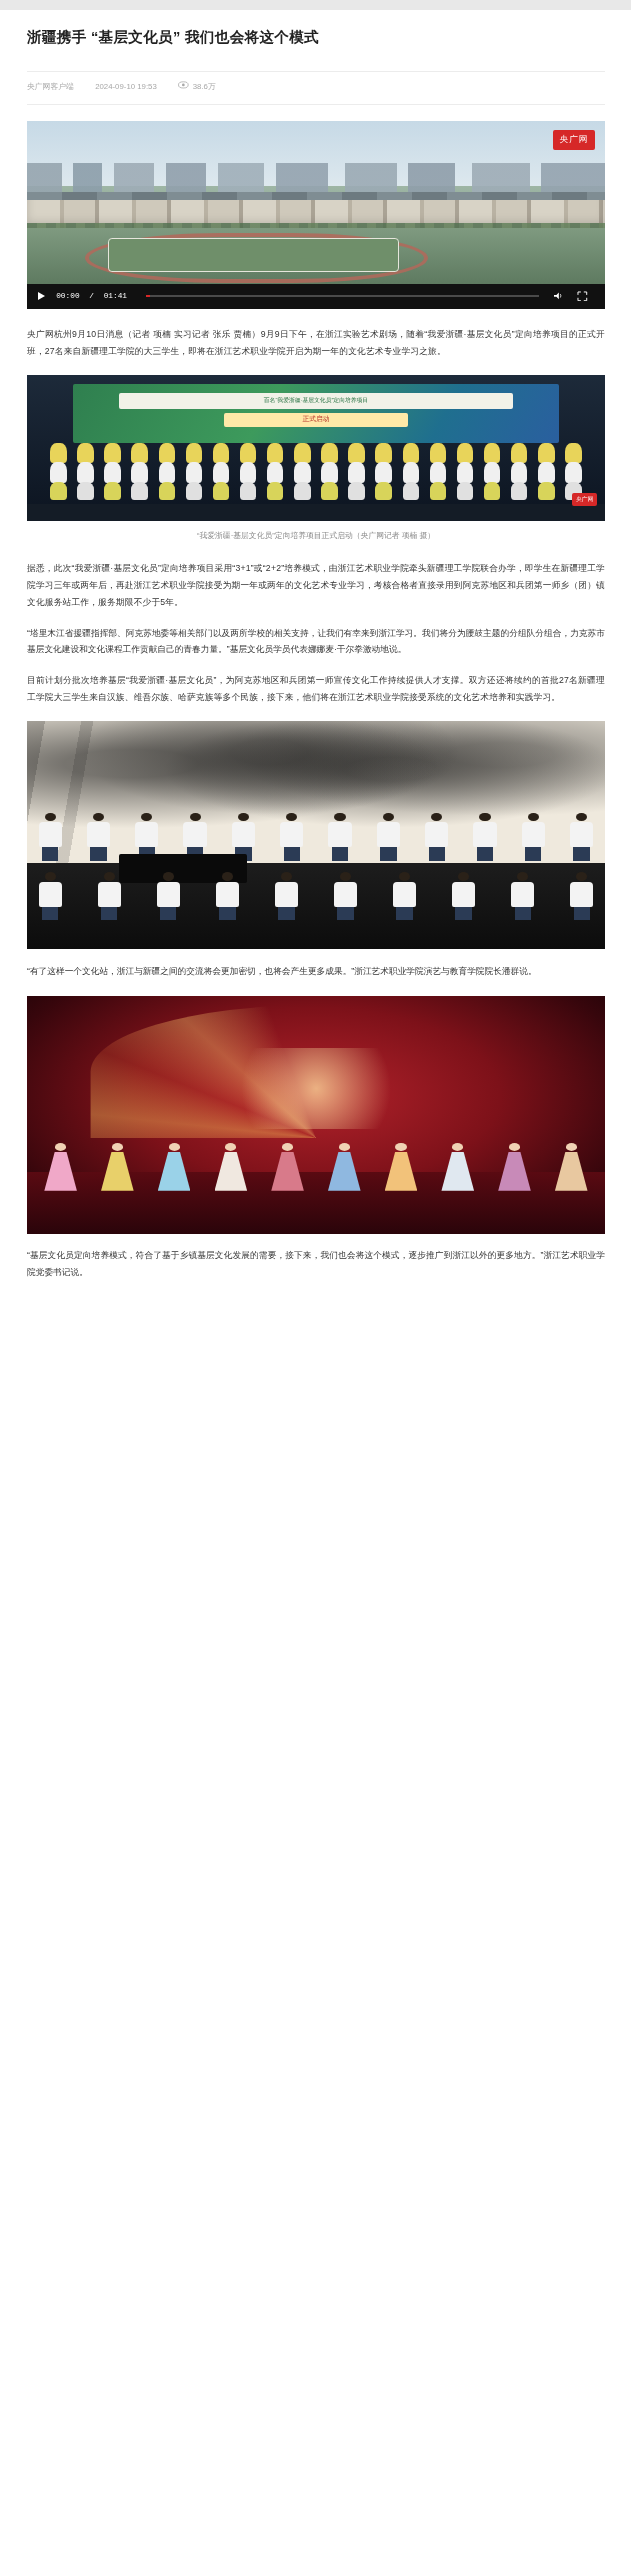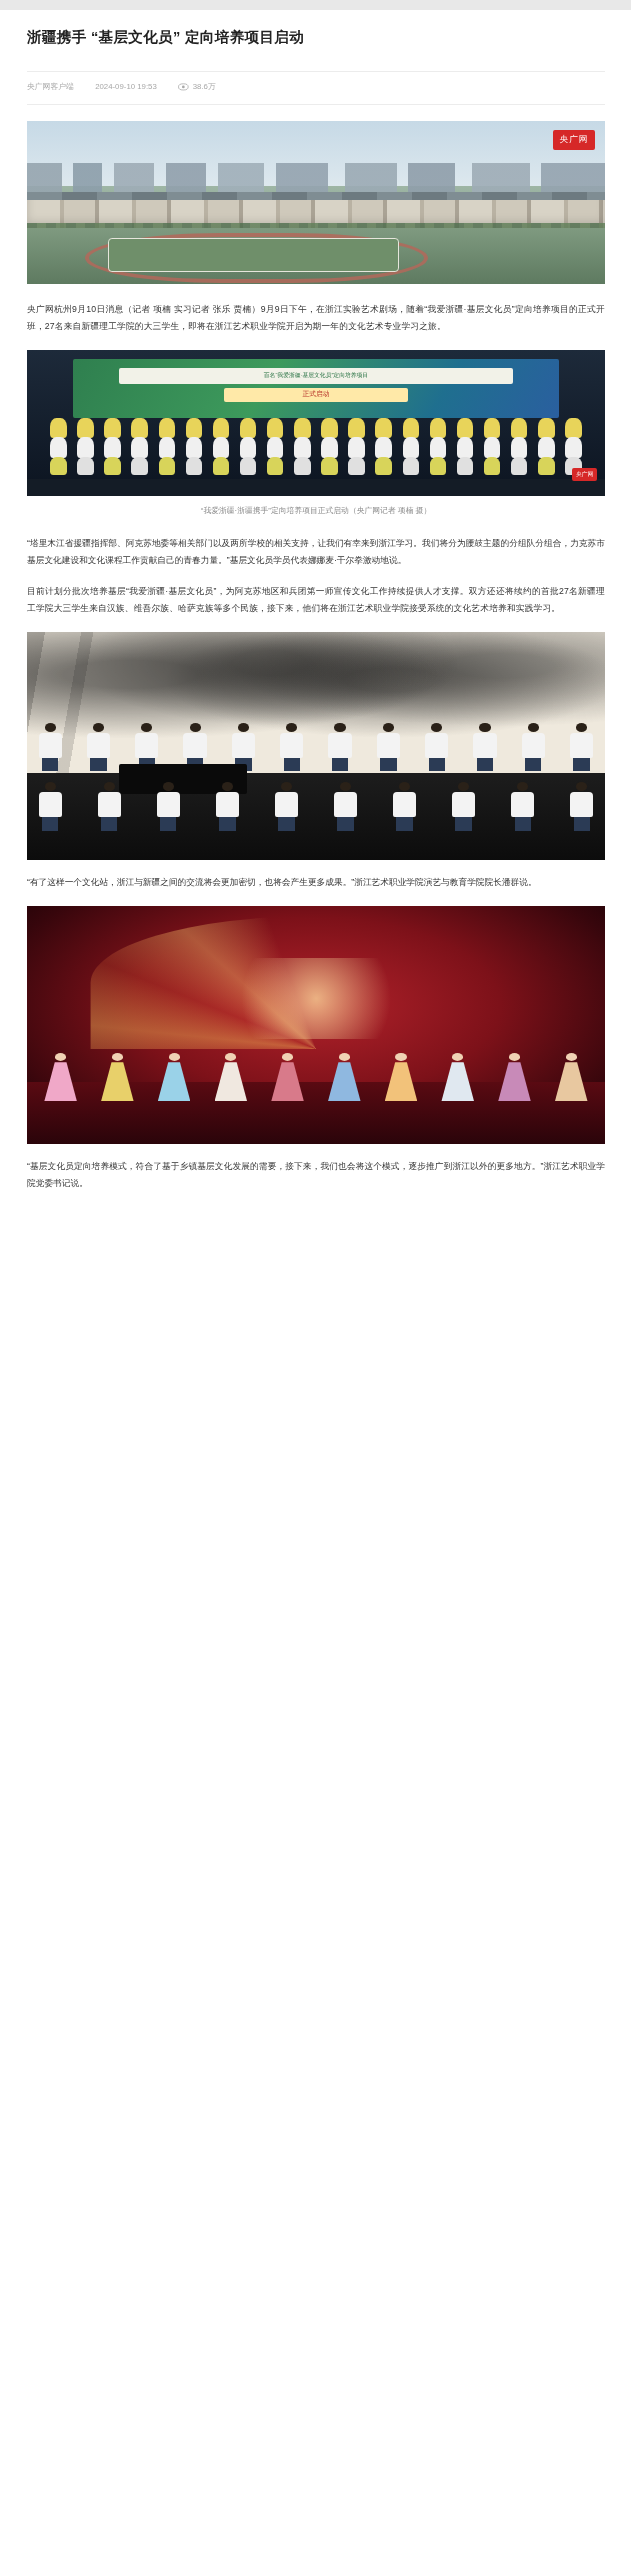--- a/index.html
+++ b/index.html
@@ -38,21 +38,20 @@
     color: #a8a8a8;
   }
   .meta-source {
     margin-right: 21.4px;
   }
   .meta-time {
     margin-right: 21.4px;
   }
   .meta-views {
     display: flex;
-    align-items: center;
   }
   .eye-icon {
     display: inline-block;
     width: 10.7px;
     height: 7.8px;
     margin-right: 3.9px;
     position: relative;
   }
   .eye-icon svg { display:block; }
   .meta-rule {
@@ -325,21 +324,21 @@
   }
   .p3-dancer { width:6%; }
   .p3-head { width:34%; height:7.8px; margin:0 auto 1px auto; border-radius:50%; background:#f0d2b4; }
   .p3-dress { width:100%; height:39px; clip-path: polygon(32% 0, 68% 0, 100% 100%, 0 100%); }
 </style>
 </head>
 <body>
 
 <div class="page">
 
-  <h1 class="article-title">浙疆携手 “基层文化员” 定向培养项目启动</h1>
+  <h1 class="article-title">浙疆携手 “基层文化员” 我们也会将这个模式</h1>
   <div class="title-rule"></div>
 
   <div class="meta-bar">
     <span class="meta-source">央广网客户端</span>
     <span class="meta-time">2024-09-10 19:53</span>
     <span class="meta-views">
       <span class="eye-icon">
         <svg width="10.7" height="7.8" viewBox="0 0 11 8">
             <ellipse cx="5.5" cy="4" rx="5" ry="3.2" fill="none" stroke="#a8a8a8" stroke-width="0.8"></ellipse>
             <circle cx="5.5" cy="4" r="1.4" fill="#a8a8a8"></circle>
@@ -357,20 +356,42 @@
         <div class="sky"></div>
         <div class="city-far"></div>
         <div class="campus-row"></div>
         <div class="roof-row"></div>
         <div class="trees"></div>
         <div class="ground"></div>
         <div class="track"></div>
         <div class="field"></div>
         <div class="watermark-badge">央广网</div>
       </div>
+      <div class="video-controls">
+        <div class="ctrl-btn">
+            <div class="play-tri"></div>
+          </div>
+        <div class="time-text">00:00</div>
+        <div class="time-text">/</div>
+        <div class="time-text">01:41</div>
+        <div class="progress-track">
+          <div class="progress-fill" style="width: 1%;"></div>
+        </div>
+        <div class="ctrl-btn speaker-icon">
+          <svg width="11.7" height="9.7" viewBox="0 0 12 10">
+              <polygon points="1,4 3.5,4 6,1.5 6,8.5 3.5,6 1,6" fill="#ffffff"></polygon>
+              <path d="M7.5 3.2 A3 3 0 0 1 7.5 6.8" stroke="#ffffff" stroke-width="0.8" fill="none"></path>
+            </svg>
+        </div>
+        <div class="ctrl-btn fullscreen-icon">
+          <svg width="10.7" height="10.7" viewBox="0 0 11 11">
+              <path d="M1 4 V1 H4 M7 1 H10 V4 M10 7 V10 H7 M4 10 H1 V7" stroke="#ffffff" stroke-width="1" fill="none"></path>
+            </svg>
+        </div>
+      </div>
     </div>
 
     <p class="para">央广网杭州9月10日消息（记者 项楠 实习记者 张乐 贾楠）9月9日下午，在浙江实验艺术剧场，随着“我爱浙疆·基层文化员”定向培养项目的正式开班，27名来自新疆理工学院的大三学生，即将在浙江艺术职业学院开启为期一年的文化艺术专业学习之旅。</p>
 
     <div class="figure">
       <div class="photo1">
         <div class="p1-screen"></div>
         <div class="p1-banner">
           <div class="p1-banner-txt">百名“我爱浙疆·基层文化员”定向培养项目</div>
         </div>
@@ -439,23 +460,24 @@
               <div class="p1-person" style="background:#e0e0e0"></div>
               <div class="p1-person" style="background:#d8d45a"></div>
               <div class="p1-person" style="background:#e0e0e0"></div>
               <div class="p1-person" style="background:#d8d45a"></div>
               <div class="p1-person" style="background:#e0e0e0"></div>
           </div>
         </div>
         <div class="p1-stagefloor"></div>
         <div class="p1-wm">央广网</div>
       </div>
-      <div class="fig-caption">“我爱浙疆·浙疆携手”定向培养项目正式启动（央广网记者 项楠 摄）</div>
+      <div class="fig-caption">“我爱浙疆·基层文化员”定向培养项目正式启动（央广网记者 项楠 摄）</div>
     </div>
 
+    <p class="para">据悉，此次“我爱浙疆·基层文化员”定向培养项目采用“3+1”或“2+2”培养模式，由浙江艺术职业学院牵头新疆理工学院联合办学，即学生在新疆理工学院学习三年或两年后，再赴浙江艺术职业学院接受为期一年或两年的文化艺术专业学习，考核合格者直接录用到阿克苏地区和兵团第一师乡（团）镇文化服务站工作，服务期限不少于5年。</p>
     <p class="quote">“塔里木江省援疆指挥部、阿克苏地委等相关部门以及两所学校的相关支持，让我们有幸来到浙江学习。我们将分为腰鼓主题的分组队分组合，力克苏市基层文化建设和文化课程工作贡献自己的青春力量。”基层文化员学员代表娜娜麦·干尔拳激动地说。</p>
     <p class="para">目前计划分批次培养基层“我爱浙疆·基层文化员”，为阿克苏地区和兵团第一师宣传文化工作持续提供人才支撑。双方还还将续约的首批27名新疆理工学院大三学生来自汉族、维吾尔族、哈萨克族等多个民族，接下来，他们将在浙江艺术职业学院接受系统的文化艺术培养和实践学习。</p>
 
     <div class="figure">
       <div class="photo2">
         <div class="p2-backdrop"></div>
         <div class="p2-floor"></div>
         <div class="p2-row" style="top:40%;">
           <div class="p2-person">
               <div class="p2-head"></div>

